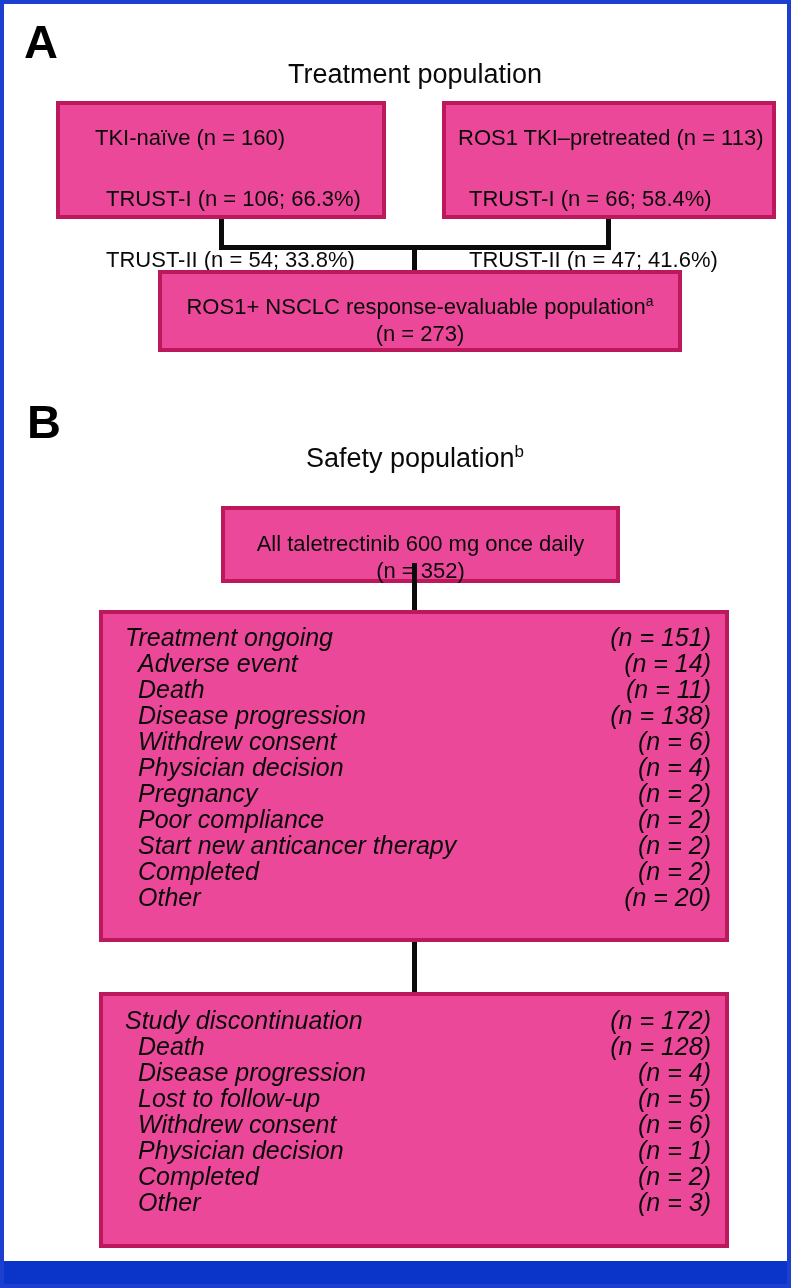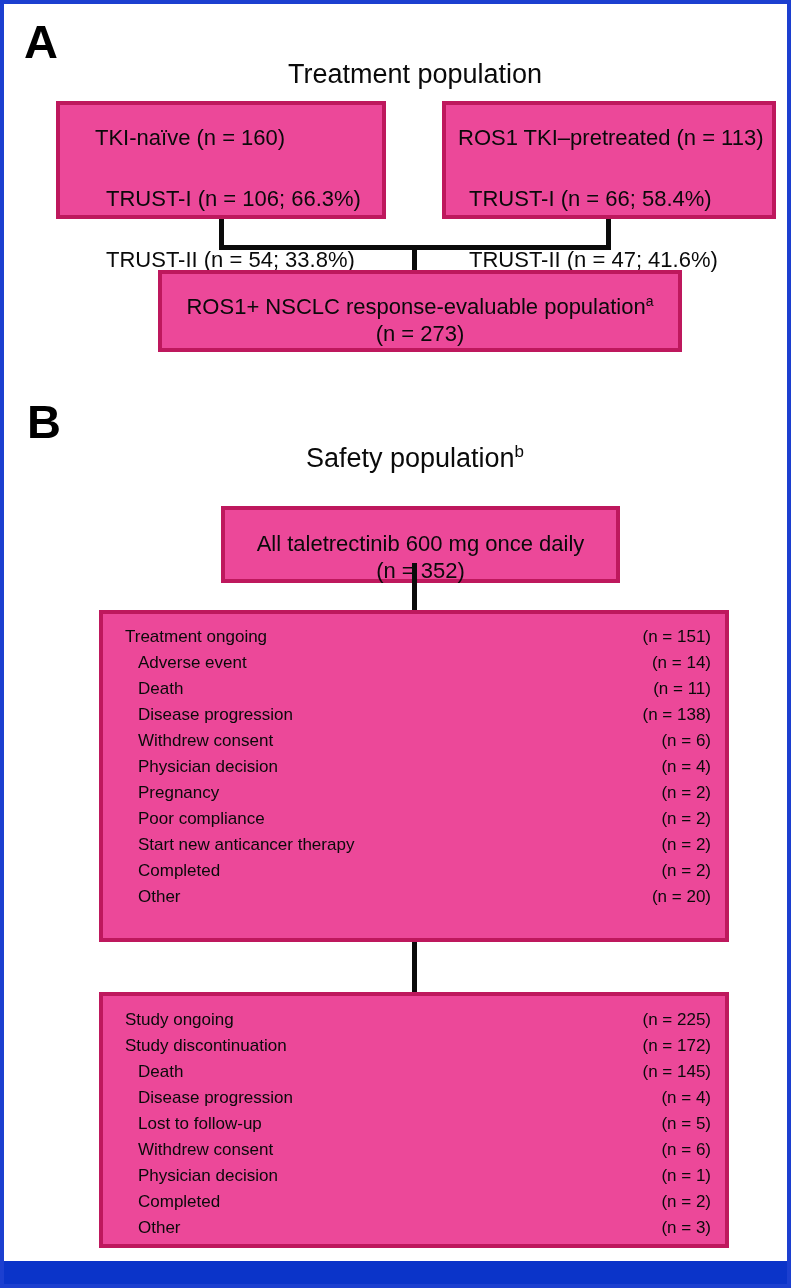--- a/index.html
+++ b/index.html
@@ -33,21 +33,21 @@
     background:#ec4899;
     border:4px solid #be185d;
     box-sizing:border-box;
     font-size:22px;
     line-height:27px;
   }
   .box .line{white-space:nowrap;}
   .box .line.indent{padding-left:11px;margin-top:34px;}
   .box sup{font-size:14px;}
   .centered{text-align:center;}
-  .list-box{font-size:17px;line-height:26px;}
+  .list-box{font-size:25px;line-height:26px;font-style:italic;}
   .list-box .row{
     display:flex;
     justify-content:space-between;
     align-items:baseline;
     white-space:nowrap;
   }
   .list-box .row .lbl.indent{padding-left:13px;}
   .list-box .row .val{text-align:center;}
   .connector{
     position:absolute;
@@ -146,30 +146,26 @@
     <div class="row">
         <span class="lbl indent">Other</span>
         <span class="val">(n = 20)</span>
       </div>
   </div>
 
   <div class="connector" style="left:408px;top:938px;width:5px;height:50px;"></div>
 
   <div class="box list-box" style="left:95px;top:988px;width:630px;height:256px;padding:11px 14px 0 22px;">
     <div class="row">
-        <span class="lbl">Study ongoing</span>
-        <span class="val">(n = 225)</span>
-      </div>
-    <div class="row">
         <span class="lbl">Study discontinuation</span>
         <span class="val">(n = 172)</span>
       </div>
     <div class="row">
         <span class="lbl indent">Death</span>
-        <span class="val">(n = 145)</span>
+        <span class="val">(n = 128)</span>
       </div>
     <div class="row">
         <span class="lbl indent">Disease progression</span>
         <span class="val">(n = 4)</span>
       </div>
     <div class="row">
         <span class="lbl indent">Lost to follow-up</span>
         <span class="val">(n = 5)</span>
       </div>
     <div class="row">

